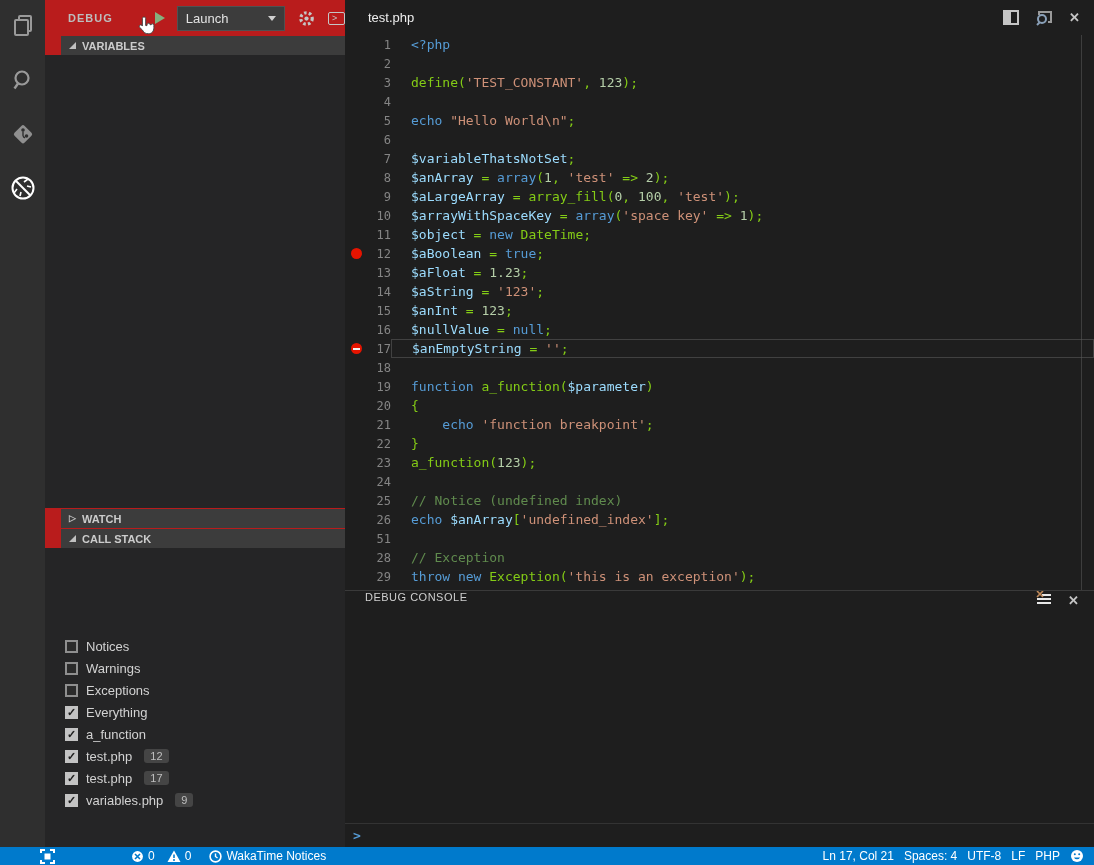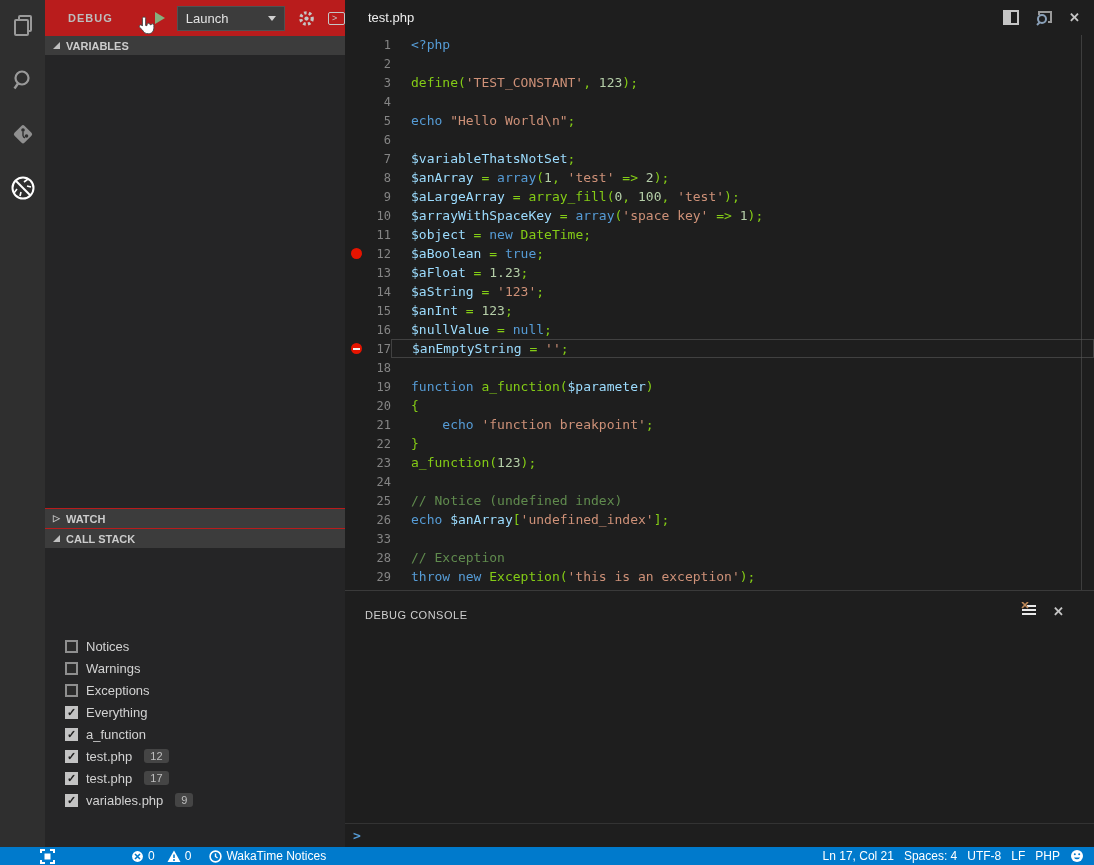--- a/index.html
+++ b/index.html
@@ -21,21 +21,21 @@
   .launch-dd { margin-left:12px; width:114px; height:25px; background:#3c3c3c; border:1px solid #515151;
                display:flex; align-items:center; padding:0 8px; color:#e3e3e3; font-size:13px; cursor:pointer; }
   .launch-dd .caret { margin-left:auto; width:0; height:0; border-left:4px solid transparent;
                       border-right:4px solid transparent; border-top:5px solid #d0d0d0; }
   .tb-icon { margin-left:13px; cursor:pointer; display:flex; align-items:center; }
   .console-icon { width:17px; height:13px; border:1px solid #c5c5c5; border-radius:2px;
                   font-size:9px; color:#c5c5c5; line-height:11px; text-align:left; padding-left:3px; }
 
   .sec-head { height:19px; background:#3c3c3c; display:flex; align-items:center; gap:6px;
               padding-left:8px; font-size:11px; font-weight:bold; color:#cccccc; cursor:pointer;
-              margin-top:1px; flex-shrink:0; }
+              margin-top:1px; flex-shrink:0;margin-left:16px; }
   .tw-exp { width:0; height:0; border-left:7px solid transparent; border-bottom:7px solid #c0c0c0; }
   .tw-col { font-size:9px; color:#c0c0c0; line-height:9px; }
   .sec-body { background:#252526; }
   #variables-body { flex:1 1 auto; }
   #callstack-body { height:69px; flex-shrink:0; }
   #breakpoints-body { height:230px; flex-shrink:0; overflow:hidden; padding-top:18px; }
 
   .bp-row { height:22px; display:flex; align-items:center; gap:8px; padding-left:20px;
             font-size:13px; color:#d2d2d2; cursor:pointer; }
   .cb { width:13px; height:13px; border:2px solid #8f8f8f; background:#2b2b2b; flex-shrink:0;
@@ -62,21 +62,21 @@
   .bp-dot.dis::after { content:""; width:7px; height:2px; background:#f2f2f2; }
   .ln-num { width:24px; flex-shrink:0; text-align:right; color:#858585; font-size:12px; }
   .line-body { flex:1; height:19px; display:flex; align-items:center; padding-left:20px;
                white-space:pre; min-width:0; }
   .code-line.current .line-body { border:1px solid #414141; }
   .tk-k{color:#569cd6} .tk-v{color:#9cdcfe} .tk-s{color:#ce9178}
   .tk-n{color:#b5cea8} .tk-d{color:#84cc16} .tk-c{color:#608b4e}
 
   
   .panel { height:257px; border-top:1px solid #3a3a3a; display:flex; flex-direction:column; }
-  .panel-head { height:30px; display:flex; align-items:flex-end; padding:0 30px 0 20px; }
+  .panel-head { height:30px; display:flex; align-items:flex-start; padding:0 15px 0 20px; }
   .panel-title { font-size:11px; color:#cfcfcf; letter-spacing:.5px; cursor:pointer; }
   .panel-actions { margin-left:auto; display:flex; align-items:center; gap:16px; }
   .panel-body { flex:1; }
   .panel-input { height:24px; border-top:1px solid #333333; display:flex; align-items:center;
                  padding-left:8px; font-family:"DejaVu Sans Mono", monospace; }
   .prompt { color:#569cd6; font-size:13px; font-weight:bold; cursor:text; }
 
   
   .statusbar { height:18px; background:#007acc; display:flex; align-items:center;
                color:#ffffff; font-size:12px; padding:0 10px 0 40px; }
@@ -350,21 +350,21 @@
             <div class="ln-num">25</div>
             <div class="line-body"><span class="tk-c">// Notice (undefined index)</span></div>
           </div>
           <div class="code-line">
             <div class="ln-bp"></div>
             <div class="ln-num">26</div>
             <div class="line-body"><span class="tk-k">echo</span><span class="tk-d"> </span><span class="tk-v">$anArray</span><span class="tk-d">[</span><span class="tk-s">'undefined_index'</span><span class="tk-d">];</span></div>
           </div>
           <div class="code-line">
             <div class="ln-bp"></div>
-            <div class="ln-num">33</div>
+            <div class="ln-num">51</div>
             <div class="line-body"></div>
           </div>
           <div class="code-line">
             <div class="ln-bp"></div>
             <div class="ln-num">28</div>
             <div class="line-body"><span class="tk-c">// Exception</span></div>
           </div>
           <div class="code-line">
             <div class="ln-bp"></div>
             <div class="ln-num">29</div>

